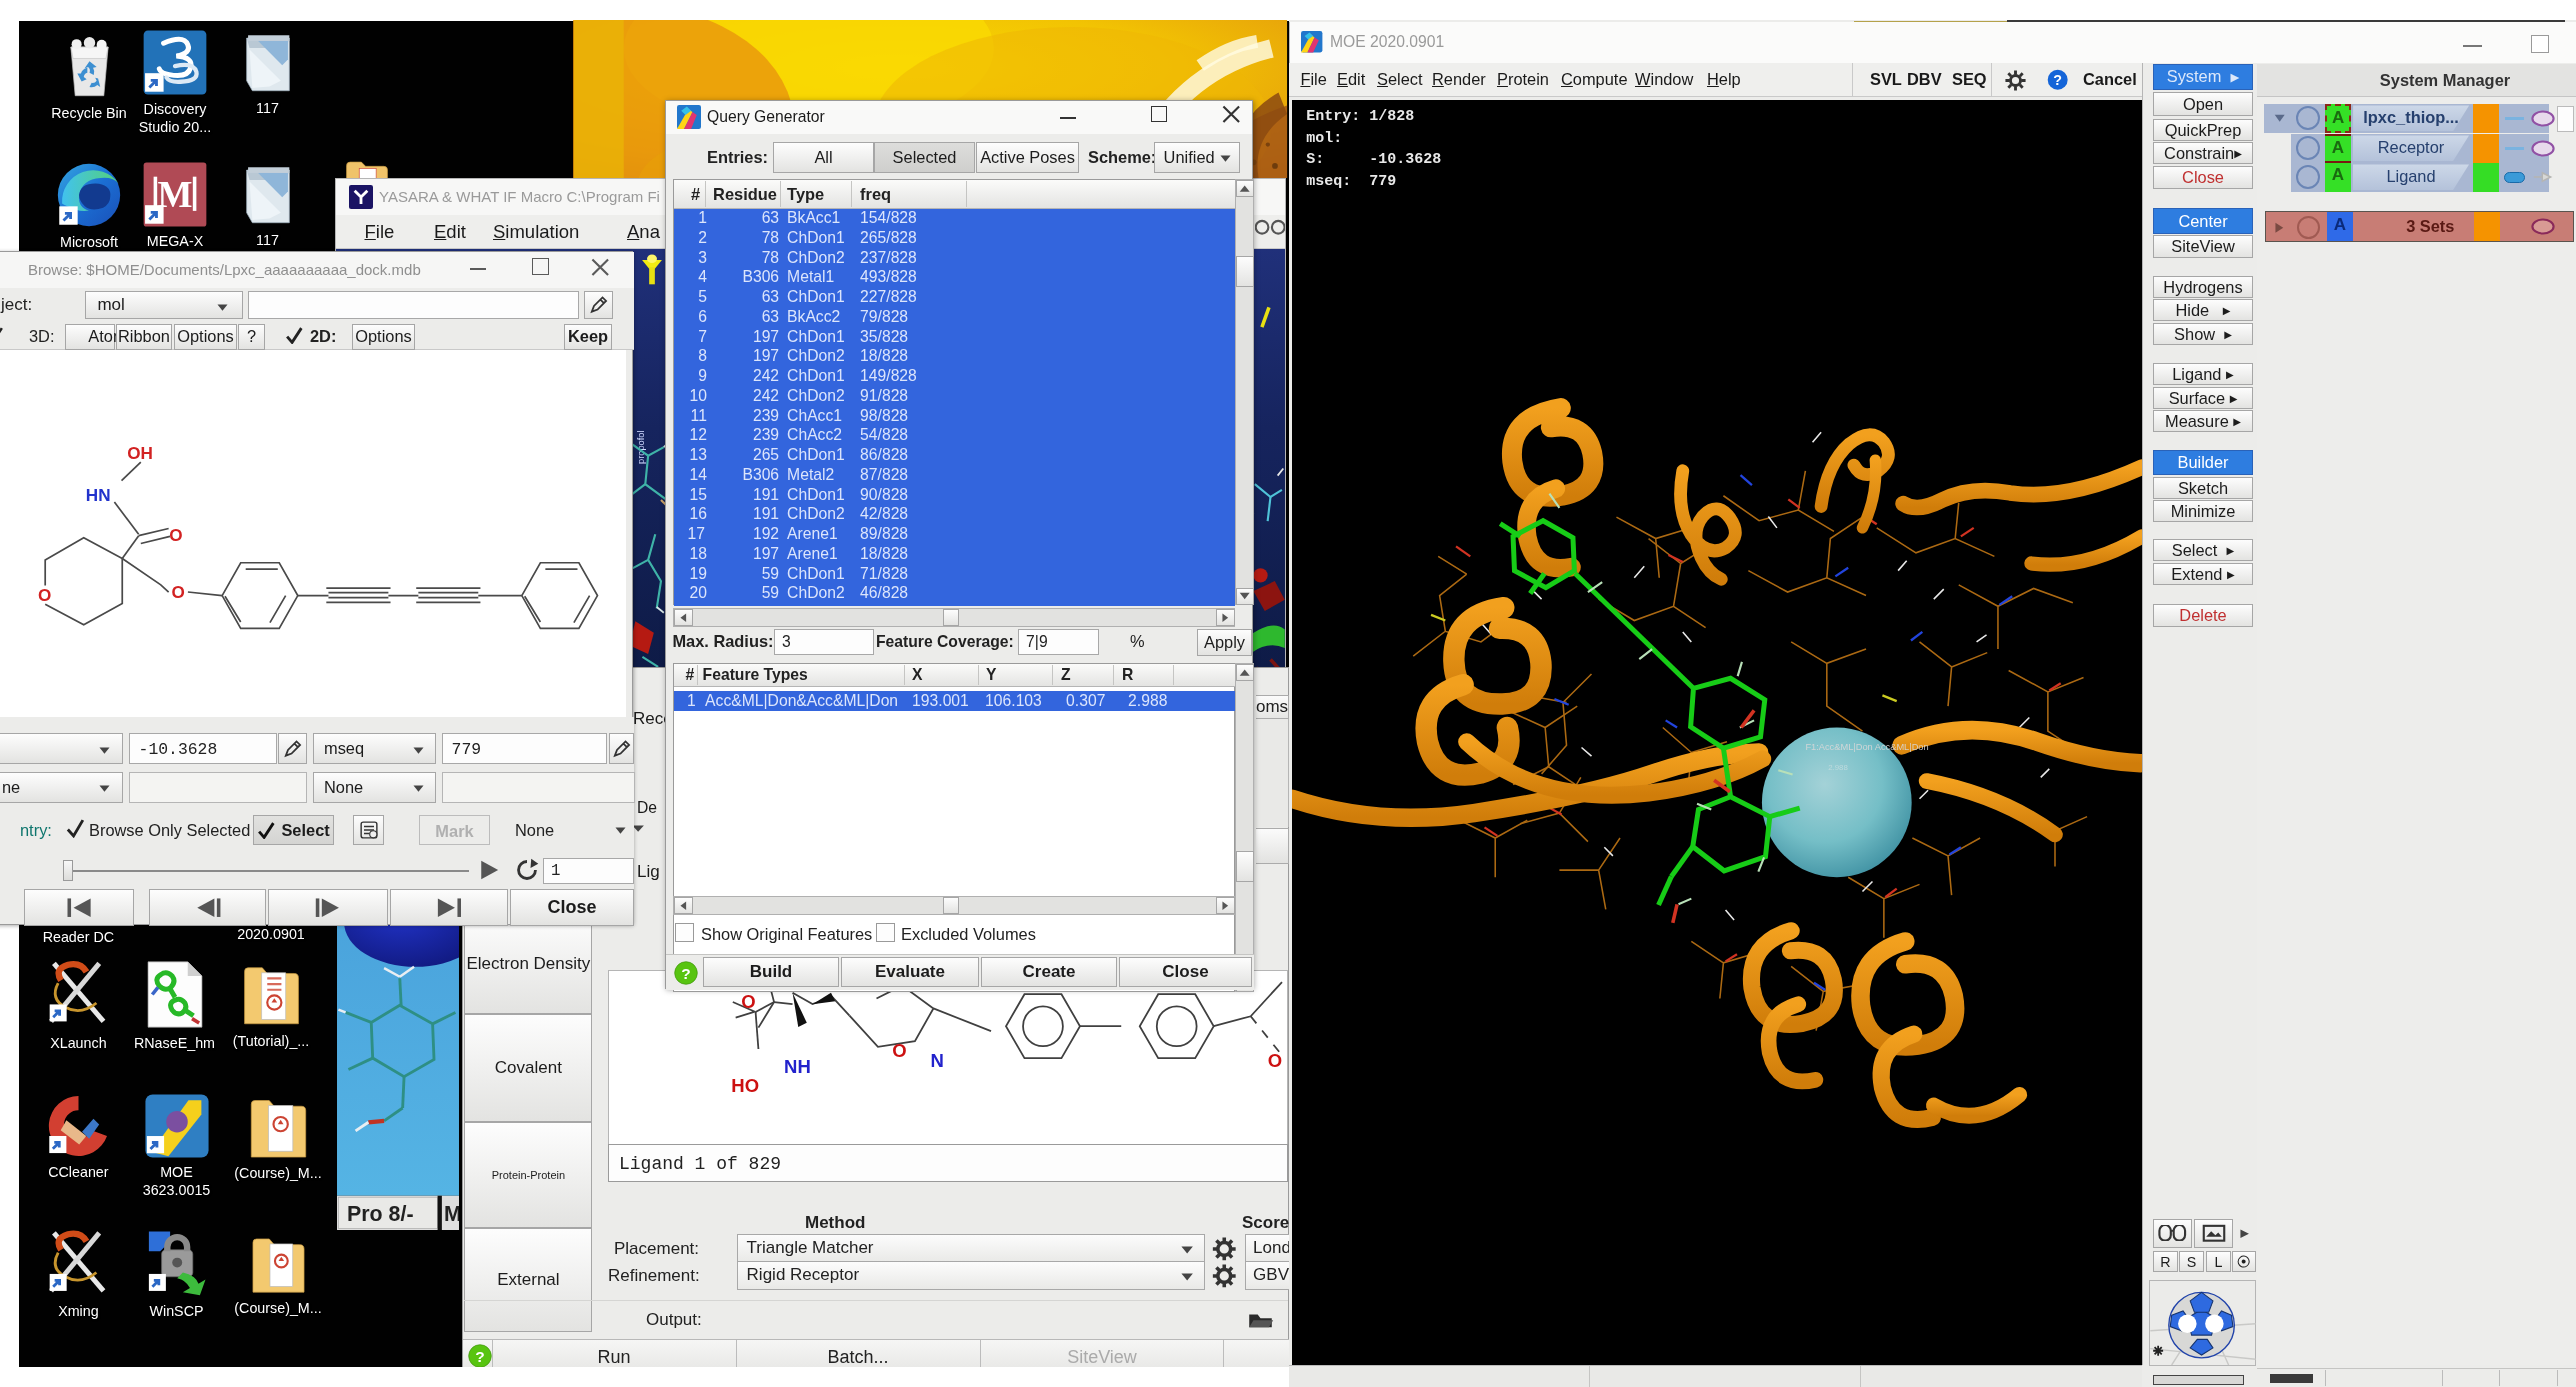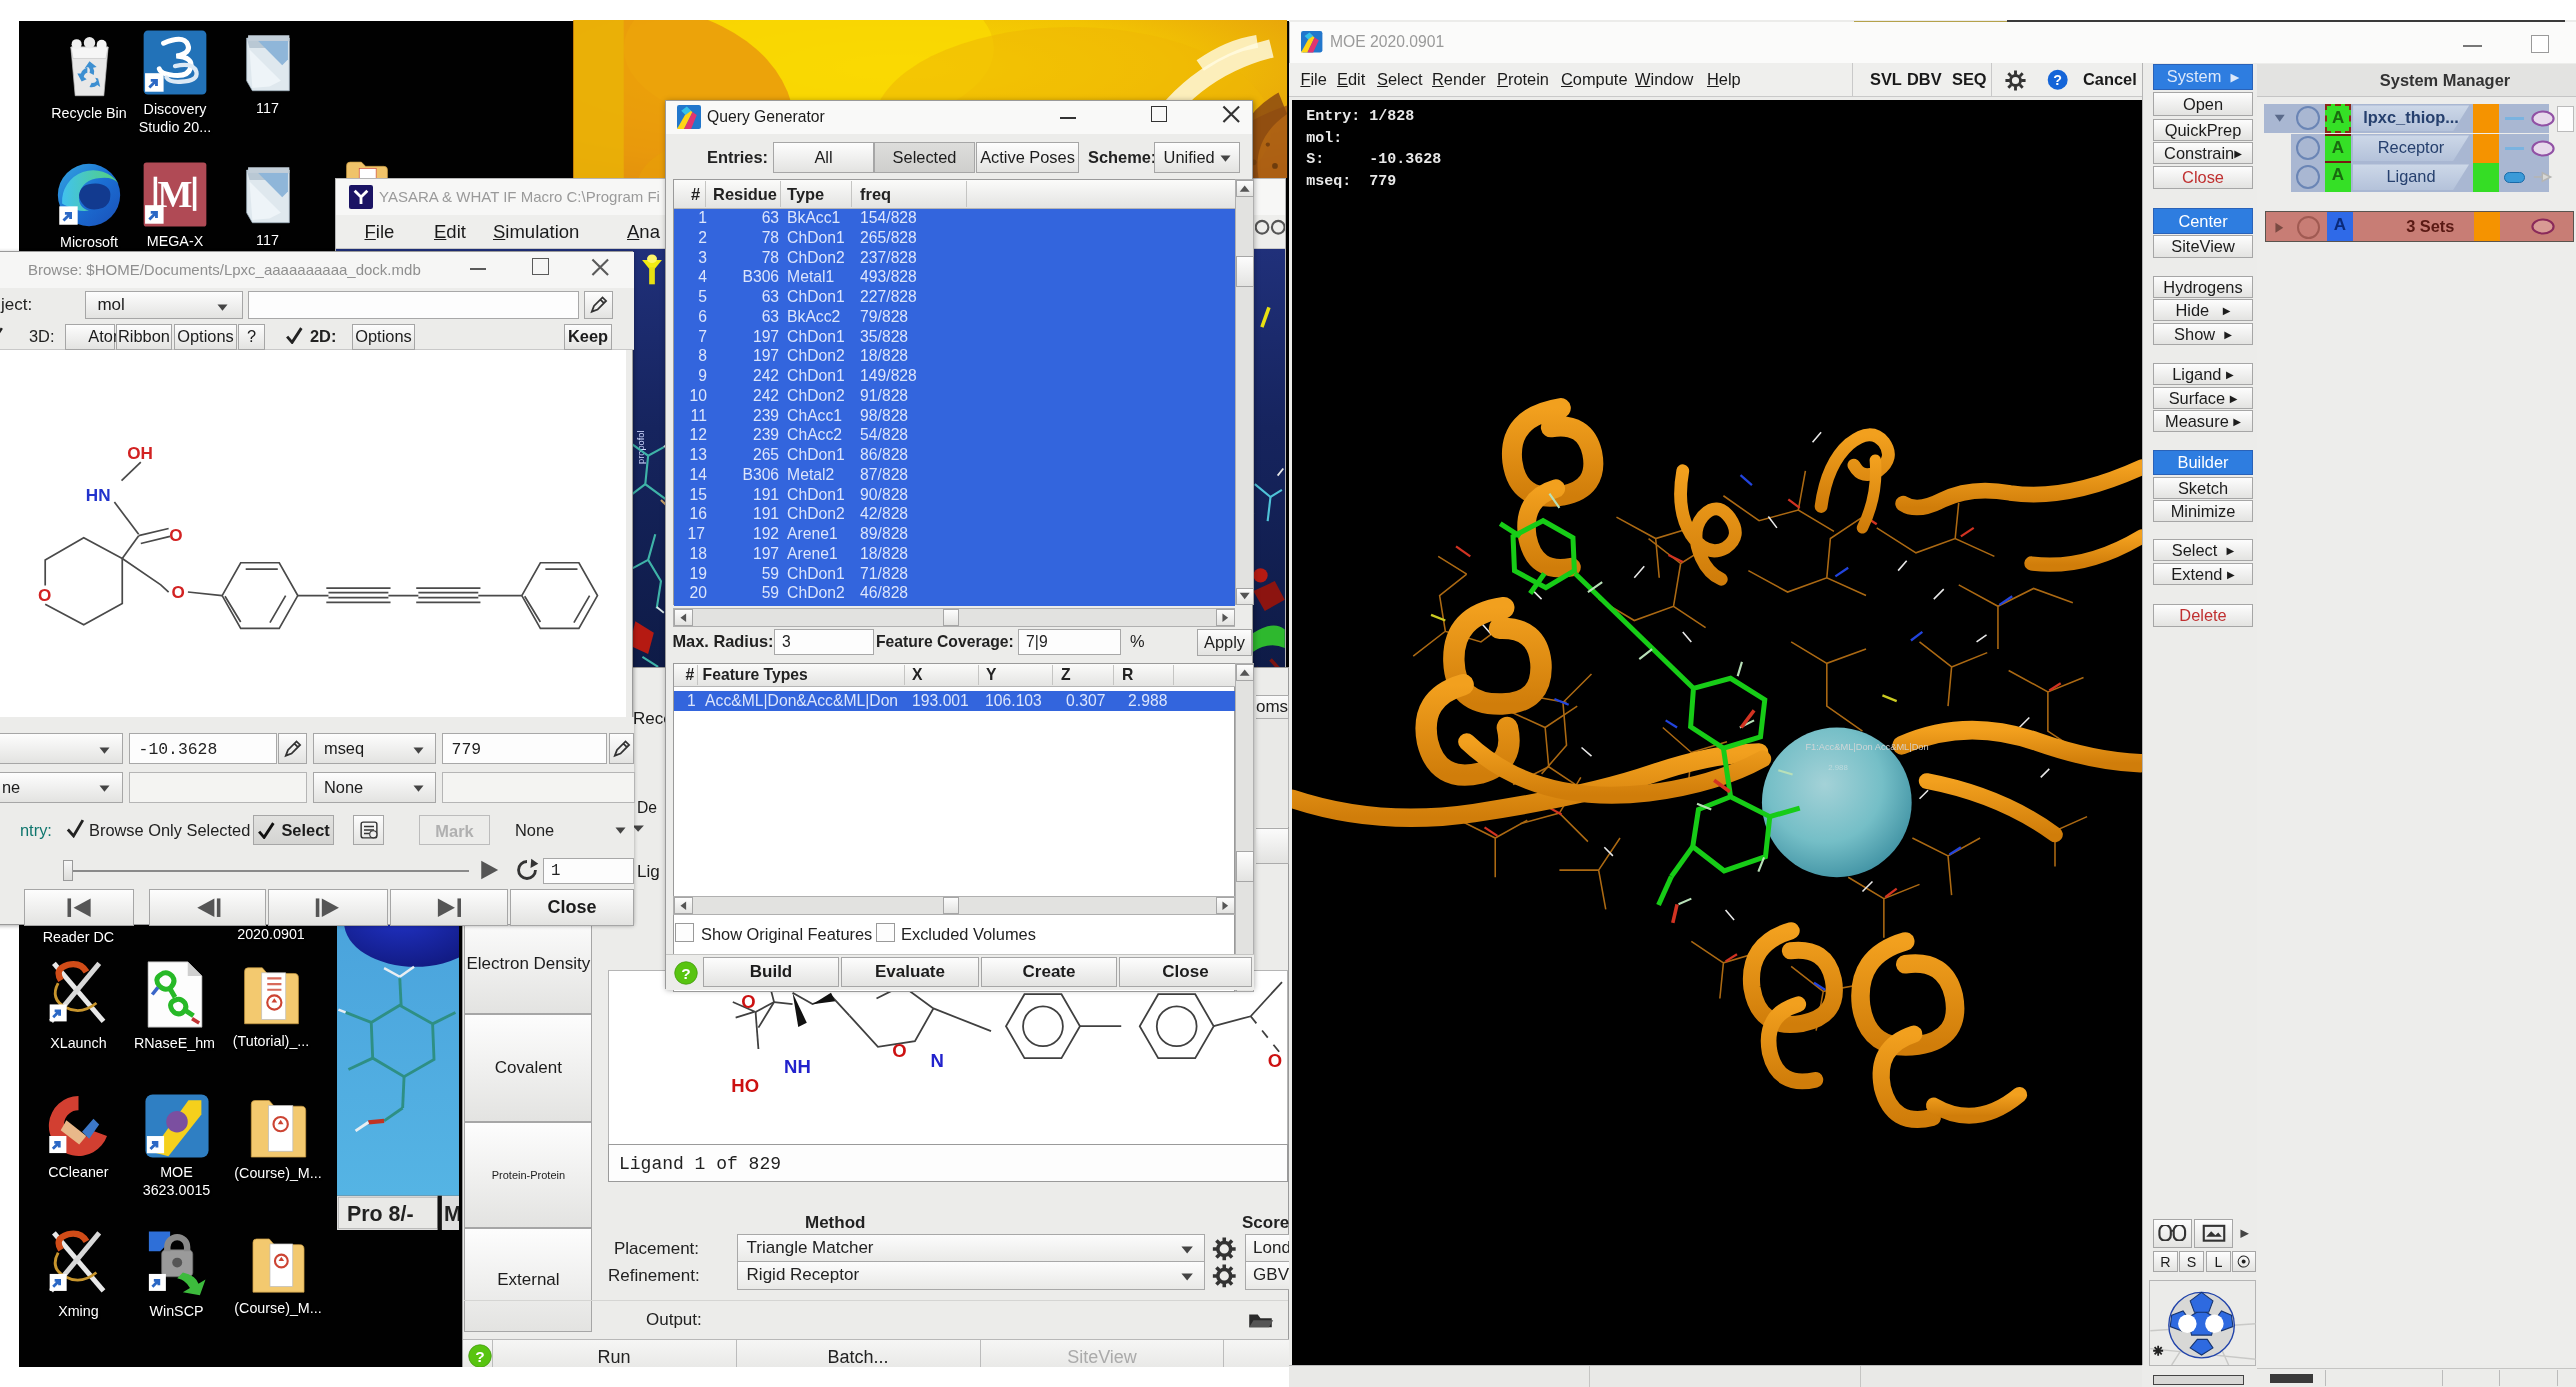--- a/index.html
+++ b/index.html
@@ -750,21 +750,21 @@
       <div class="btn abs" style="left:269px; top:0; width:15.7px; height:17px;"></div>
       <div class="btn abs" style="left:542px; top:0; width:18.5px; height:17px;">
           <svg width="8.6" height="11.4" viewBox="0 0 12 16">
             <polygon points="2,2 2,14 10,8" fill="#555"></polygon>
           </svg>
         </div>
     </div>
     <div class="abs" style="left:6.4px; top:531px; font-size:16.4px; font-weight:bold; color:#222;">Max. Radius:</div>
     <div class="abs" style="left:108px; top:528px; width:100px; height:26px; background:#fdfdfd; border:0.7px solid #a8a8a8; font-size:15.7px; color:#222; padding:2.9px 0 0 7.1px;">3</div>
     <div class="abs" style="left:210px; top:532px; font-size:15.7px; font-weight:bold; color:#222;">Feature Coverage:</div>
-    <div class="abs" style="left:352px; top:528px; width:103px; height:26px; background:#fdfdfd; border:0.7px solid #a8a8a8; font-size:15.7px; color:#222; padding:2.9px 0 0 7.1px;">7|9</div>
+    <div class="abs" style="left:352px; top:528px; width:81px; height:26px; background:#fdfdfd; border:0.7px solid #a8a8a8; font-size:15.7px; color:#222; padding:2.9px 0 0 7.1px;">7|9</div>
     <div class="abs" style="left:464px; top:531px; font-size:16.4px; color:#222;">%</div>
     <div class="btn abs" style="left:531px; top:528px; width:55px; height:27px; font-size:16.4px;">Apply</div>
 
     <div class="abs" style="left:7.1px; top:562px; width:562px; height:329px; background:#fff; border:0.7px solid #9a9a9a;">
       <div class="abs" style="left:0; top:0; width:561px; height:23px; background:linear-gradient(#fbfbfa,#e4e4e2); border-bottom:0.7px solid #b5b5b5; font-size:15.7px; font-weight:bold; color:#222;">
         <span class="abs" style="left:11.4px; top:2.1px;">#</span>
         <span class="abs" style="left:28.5px; top:2.1px;">Feature Types</span>
         <span class="abs" style="left:238px; top:2.1px;">X</span>
         <span class="abs" style="left:312px; top:2.1px;">Y</span>
         <span class="abs" style="left:387px; top:2.1px;">Z</span>

